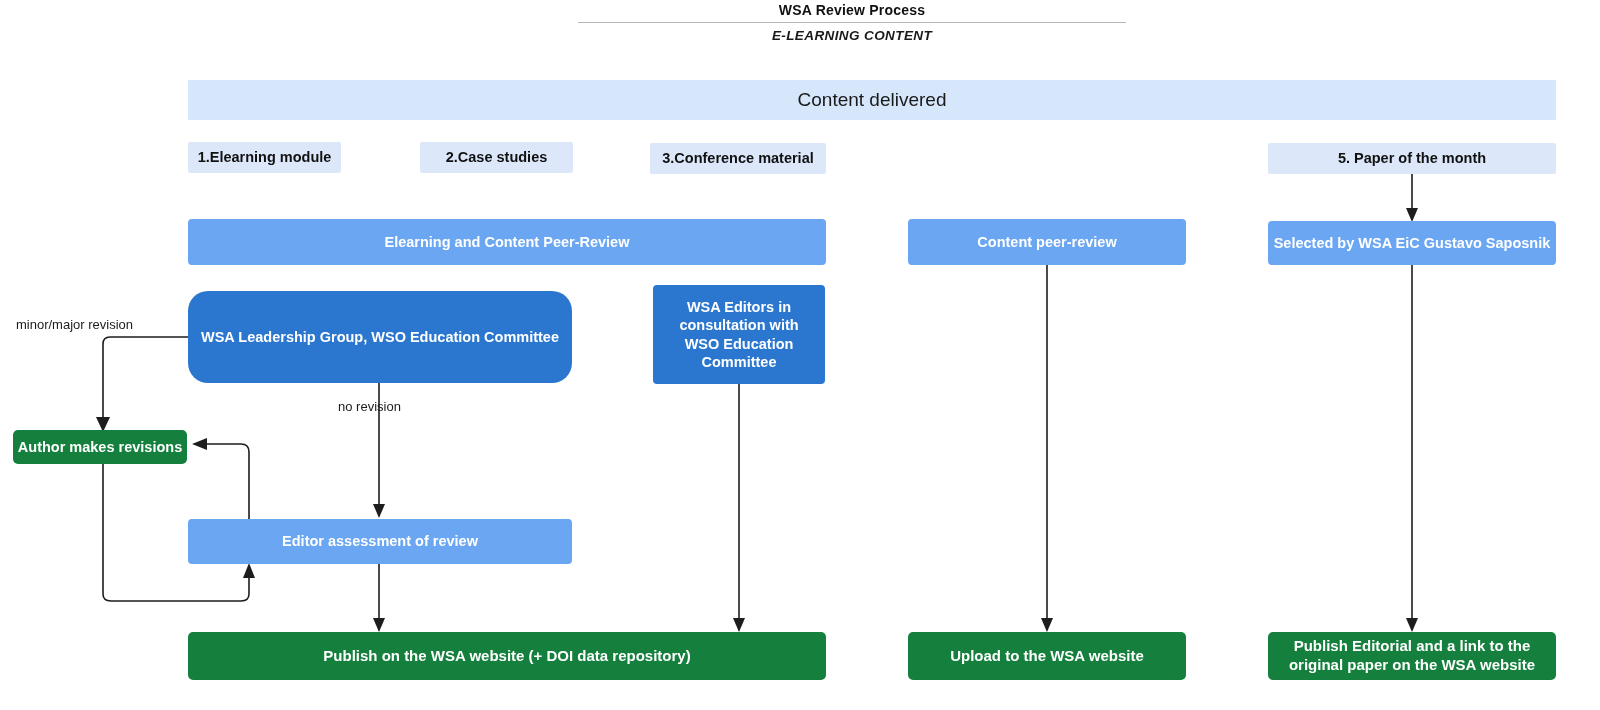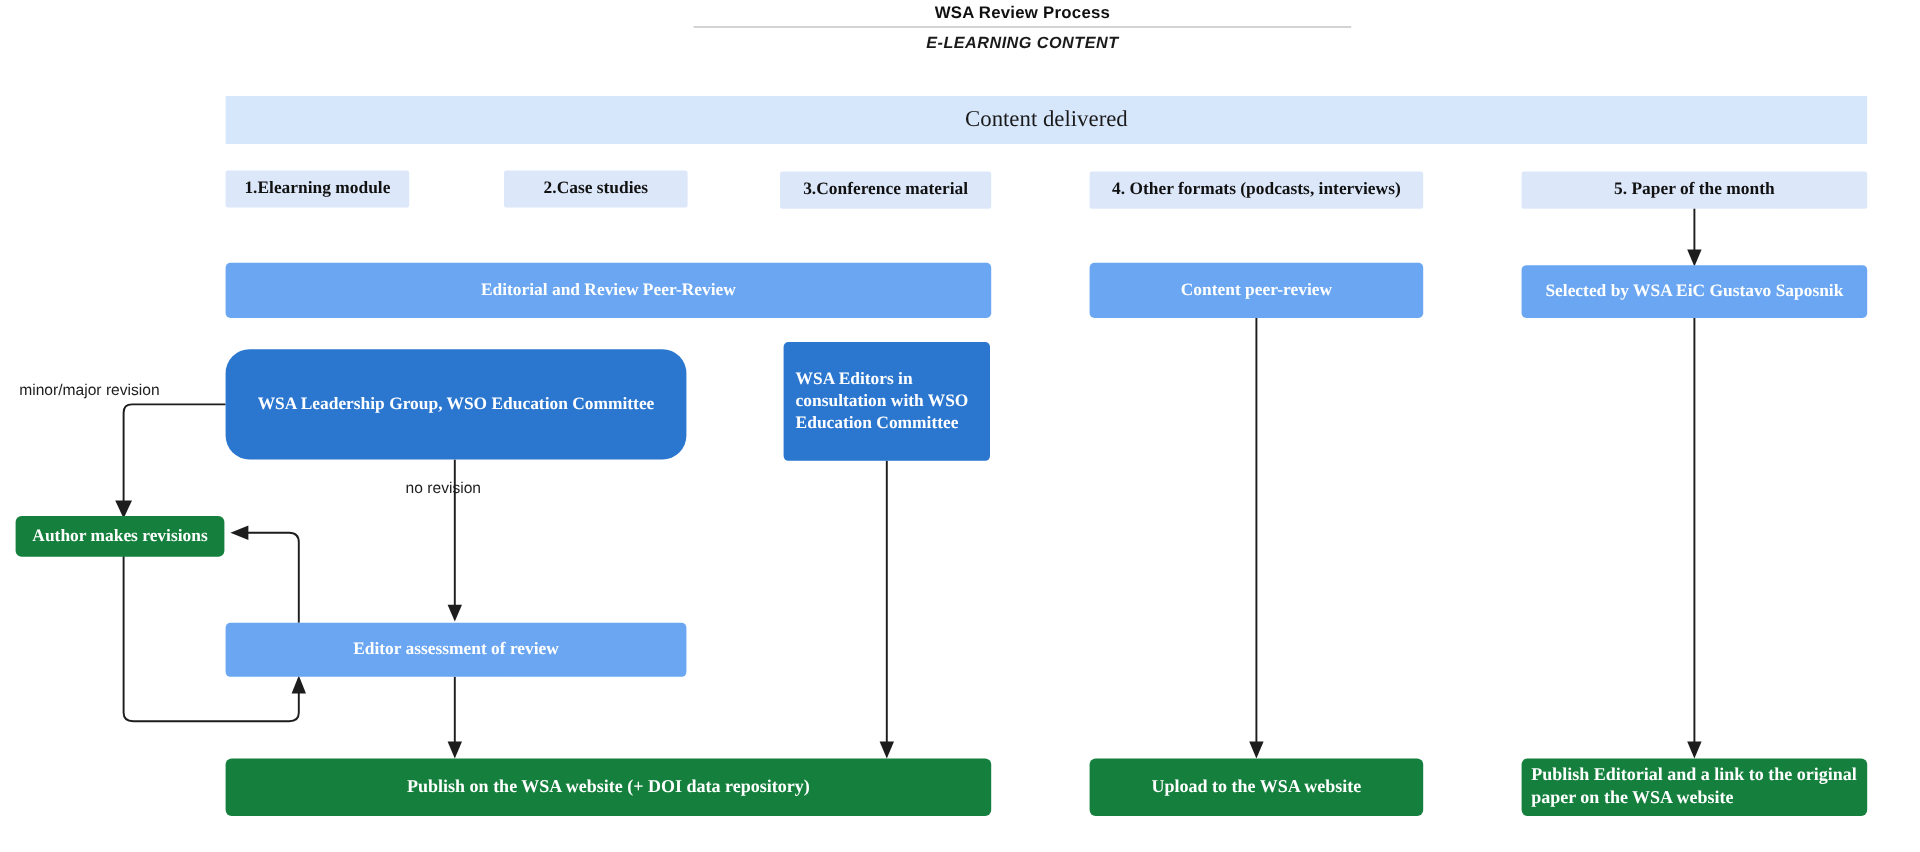--- a/index.html
+++ b/index.html
@@ -19,24 +19,23 @@
     left: 0; top: 0;
     width: 1600px;
     height: 710px;
   }
   .node {
     position: absolute;
     box-sizing: border-box;
     display: flex;
     align-items: center;
     justify-content: center;
-    text-align: left;
+    text-align: center;
     line-height: 1.25;
     z-index: 3;
-    font-family: Liberation Serif, serif;
   }
   
   .banner {
     background: #d6e6fb;
     color: #1a1a1a;
     font-size: 19px;
     border-radius: 1px;
   }
   
   .chip {
@@ -167,29 +166,26 @@
 
   <div class="node chip" style="left:188px; top:142px; width:153px; height:31px;">
     <span>1.Elearning module</span>
   </div>
   <div class="node chip" style="left:420px; top:142px; width:153px; height:31px;">
     <span>2.Case studies</span>
   </div>
   <div class="node chip" style="left:650px; top:143px; width:176px; height:31px;">
     <span>3.Conference material</span>
   </div>
-  <div class="node chip" style="left:908px; top:143px; width:278px; height:31px;">
-    <span>4. Other formats (podcasts, interviews)</span>
-  </div>
   <div class="node chip" style="left:1268px; top:143px; width:288px; height:31px;">
     <span>5. Paper of the month</span>
   </div>
 
   <div class="node mid" style="left:188px; top:219px; width:638px; height:46px;">
-    <span>Editorial and Review Peer-Review</span>
+    <span>Elearning and Content Peer-Review</span>
   </div>
   <div class="node mid" style="left:908px; top:219px; width:278px; height:46px;">
     <span>Content peer-review</span>
   </div>
   <div class="node mid" style="left:1268px; top:221px; width:288px; height:44px;">
     <span>Selected by WSA EiC Gustavo Saposnik</span>
   </div>
 
   <div class="node strong" style="left:188px; top:291px; width:384px; height:92px;border-radius:20px;">
     <span>WSA Leadership Group, WSO Education Committee</span>

